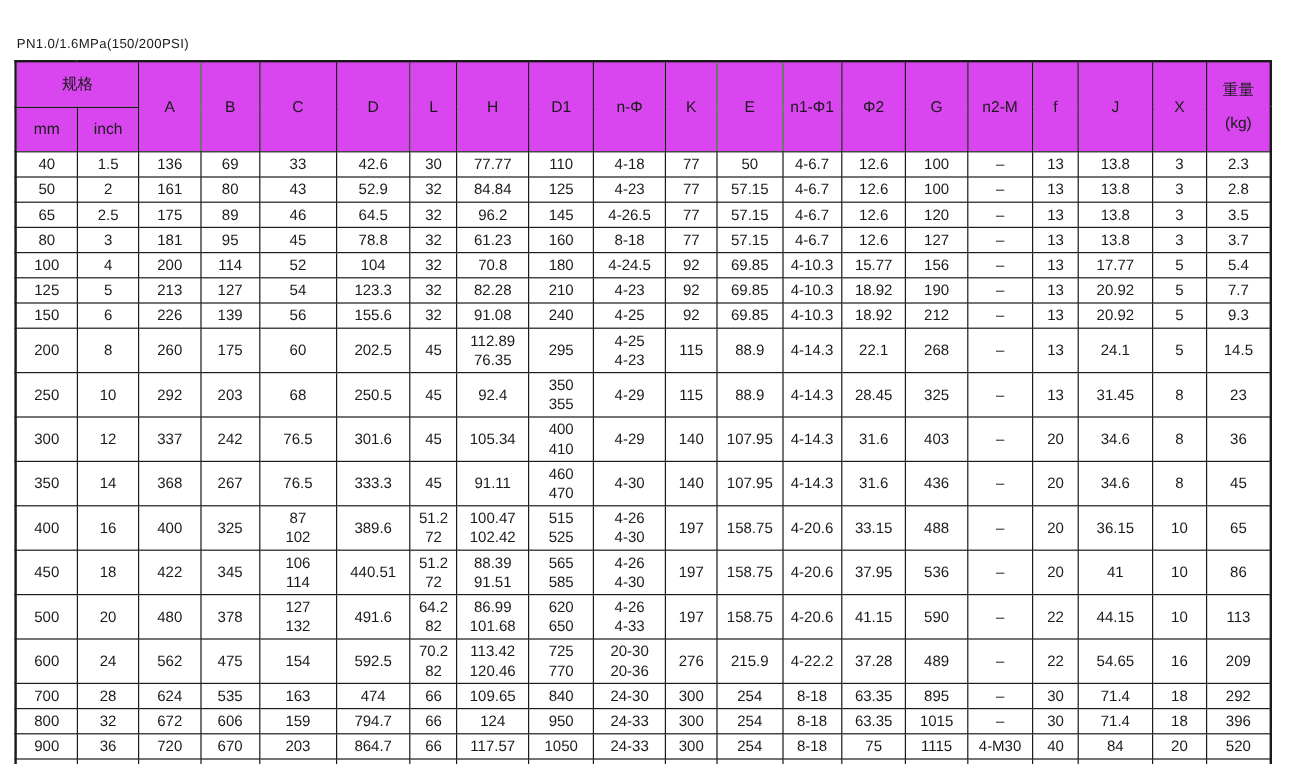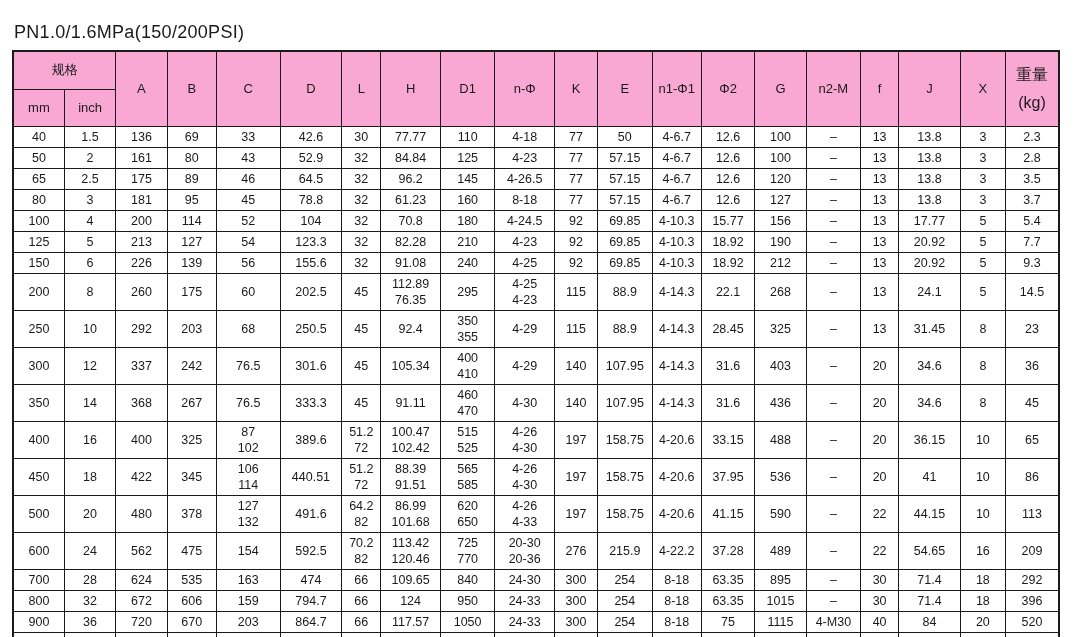--- a/index.html
+++ b/index.html
@@ -17,21 +17,21 @@
     padding: 6px 10px 5px 14px;
     height: 50px;
   }
   .page-title {
     font-size: 28px;
     font-weight: bold;
     letter-spacing: 2px;
     line-height: 1.1;
   }
   .pressure-rating {
-    font-size: 18px;
+    font-size: 11px;
     letter-spacing: 0.3px;
     padding-bottom: 2px;
   }
   table.dims {
     border-collapse: collapse;
     table-layout: fixed;
     margin-left: 12px;
     width: 1048px;
     border: 2px solid #1a1a1a;
   }
@@ -39,26 +39,26 @@
     border: 1px solid #1a1a1a;
     text-align: center;
     vertical-align: middle;
     font-size: 12.5px;
     line-height: 16px;
     padding: 2px 0;
     white-space: pre-line;
     overflow: hidden;
   }
   .dims thead th {
-    background: #f9a8d4;
+    background: #d946ef;
     font-weight: normal;
     font-size: 13px;
     height: 21px;
   }
-  .dims thead th.weight-hdr { line-height: 14px; font-size: 16px; }
+  .dims thead th.weight-hdr { line-height: 14px; font-size: 13px; }
   .dims tbody tr { height: 20px; margin-top: 48px; }
   .dims td.condensed {
     font-size: 9.5px;
     letter-spacing: -0.5px;
   }
 </style>
 </head>
 <body>
 
 <div class="header-bar">

